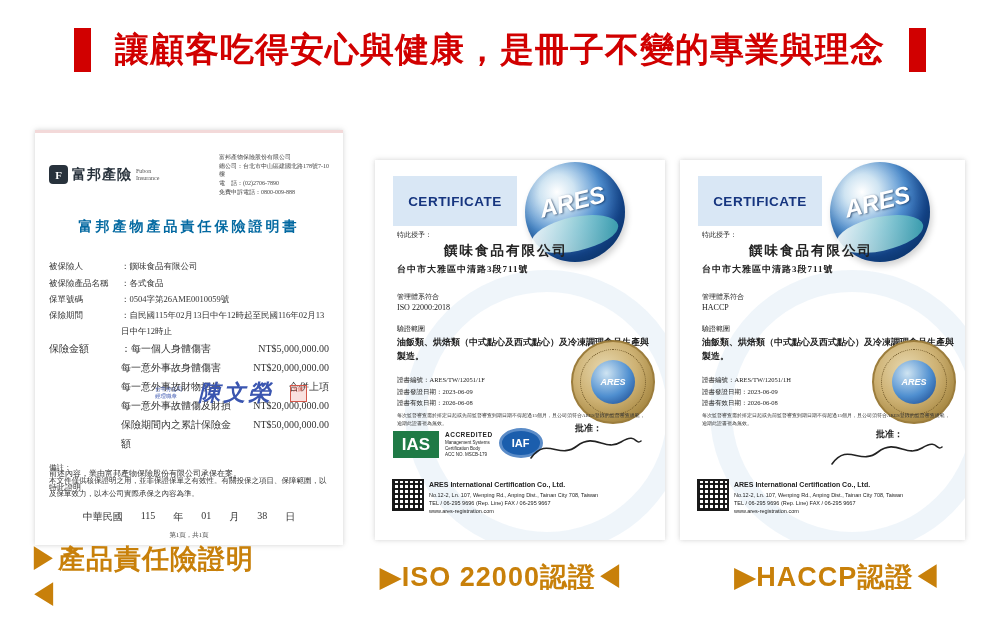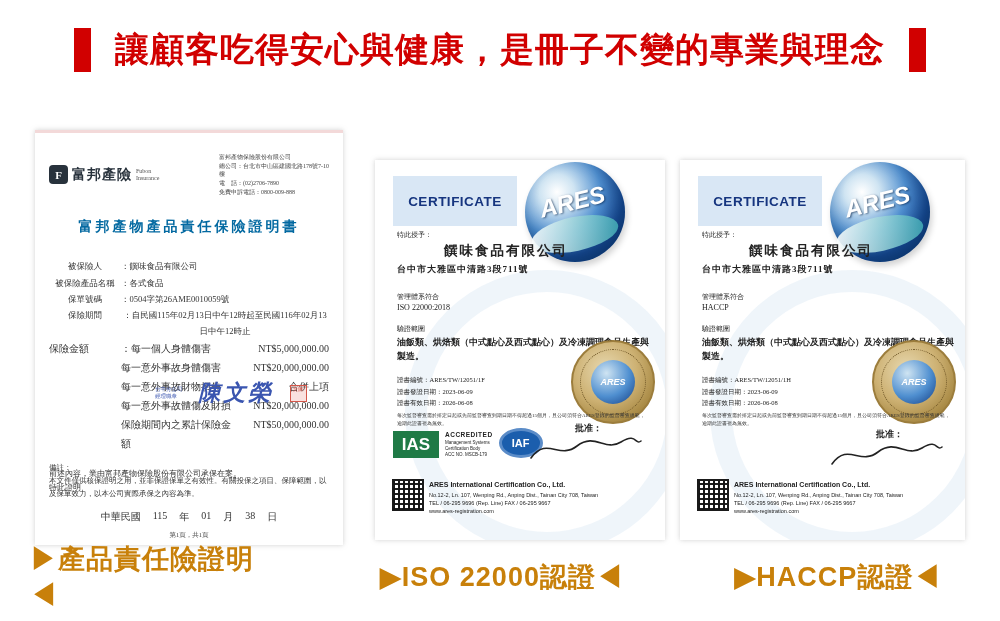--- a/index.html
+++ b/index.html
@@ -24,36 +24,36 @@
   .fubon-logo { display:flex; align-items:center; gap:4px; }
   .fubon-mark { width:19px; height:19px; background:#28323c; border-radius:4px;
                 display:flex; align-items:center; justify-content:center; color:#fff;
                 font-size:11px; font-weight:bold; }
   .fubon-name { font-size:14px; font-weight:bold; color:#28323c; letter-spacing:1px; }
   .fubon-en { font-size:6px; color:#555; line-height:1.2; }
   .fubon-addr { font-size:6px; color:#444; line-height:1.45; text-align:left; width:110px; }
   .fubon-title { text-align:center; font-size:14px; font-weight:bold; letter-spacing:3px;
                  margin-top:22px; color:#0369a1; }
   .f-rows { margin-top:22px; font-size:8.5px; line-height:1.9; }
-  .f-row { display:flex;text-align:center; }
+  .f-row { display:flex; }
   .f-label { width:72px; flex:none; }
   .amt-row { display:flex; font-size:10px; line-height:1.9; }
   .amt-label { width:72px; flex:none; }
   .amt-item { flex:1; }
   .amt-val { width:92px; text-align:right; flex:none; }
   .f-confirm { margin-top:14px; font-size:8px; line-height:1.7; }
   .f-sign { position:absolute; left:120px; top:245px; display:flex; align-items:center; gap:16px; }
   .sig-pre { font-size:5.5px; color:#3a55b0; line-height:1.3; }
   .sig-name { font-size:22px; color:#3a55b0; font-style:italic; font-weight:bold;
               font-family:"DejaVu Serif","Liberation Serif",serif; letter-spacing:3px; }
   .red-seal { width:17px; height:17px; border:1px solid #d4574a; background:rgba(222,90,75,.18);
               color:#d4574a; font-size:5px; line-height:1.4; text-align:center; overflow:hidden; }
   .f-note { position:absolute; left:14px; top:328px; width:280px; font-size:7.5px; line-height:1.75; }
   .f-date { position:absolute; left:14px; top:377px; width:280px; display:flex;
-            justify-content:center; gap:12px; font-size:10px; }
+            justify-content:center; gap:18px; font-size:10px; }
   .f-pageno { position:absolute; left:0; top:398px; width:308px; text-align:center;
               font-size:6.5px; color:#444; }
 
   
   .ares-cert { width:290px; height:380px; padding:0; overflow:hidden;
                font-family:"Liberation Serif","DejaVu Serif",serif; color:#222; }
   .ares-cert::before { content:""; position:absolute; left:30px; top:110px; width:240px; height:240px;
                border:22px solid rgba(120,170,215,.12); border-radius:50%; }
   .cert-box { position:absolute; left:18px; top:16px; width:124px; height:50px;
               background:#d9e7f5; display:flex; align-items:center; justify-content:center; }

